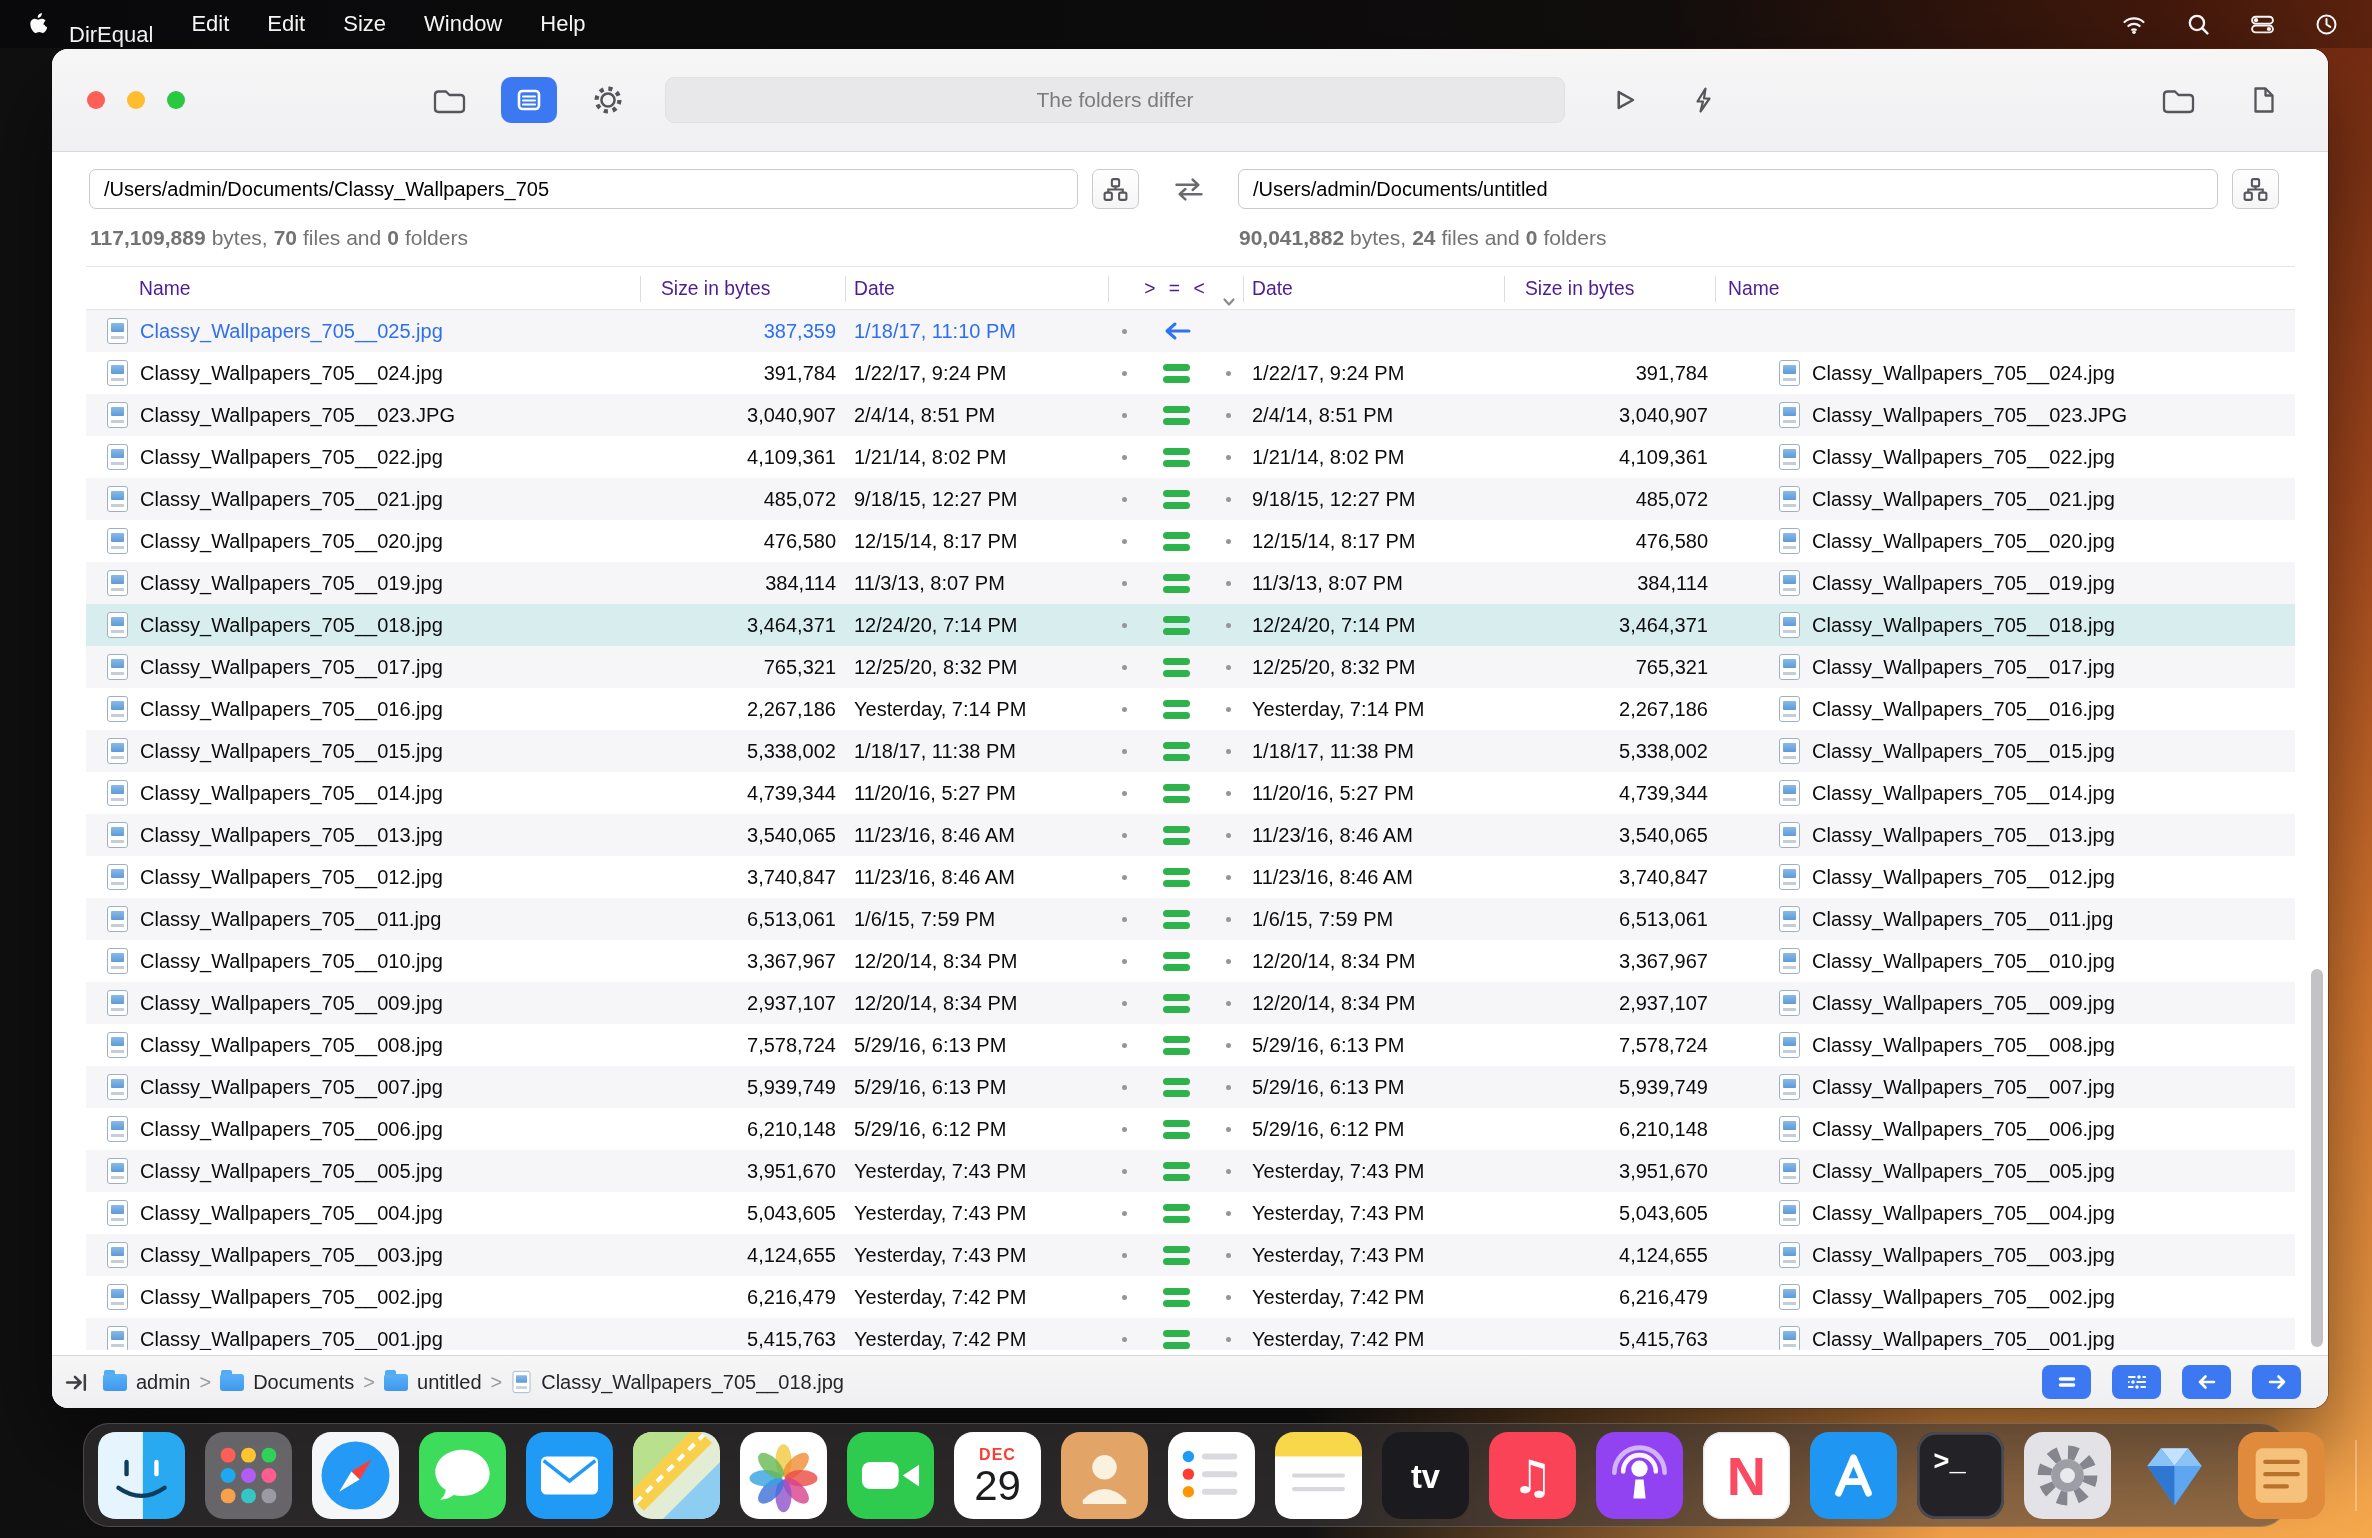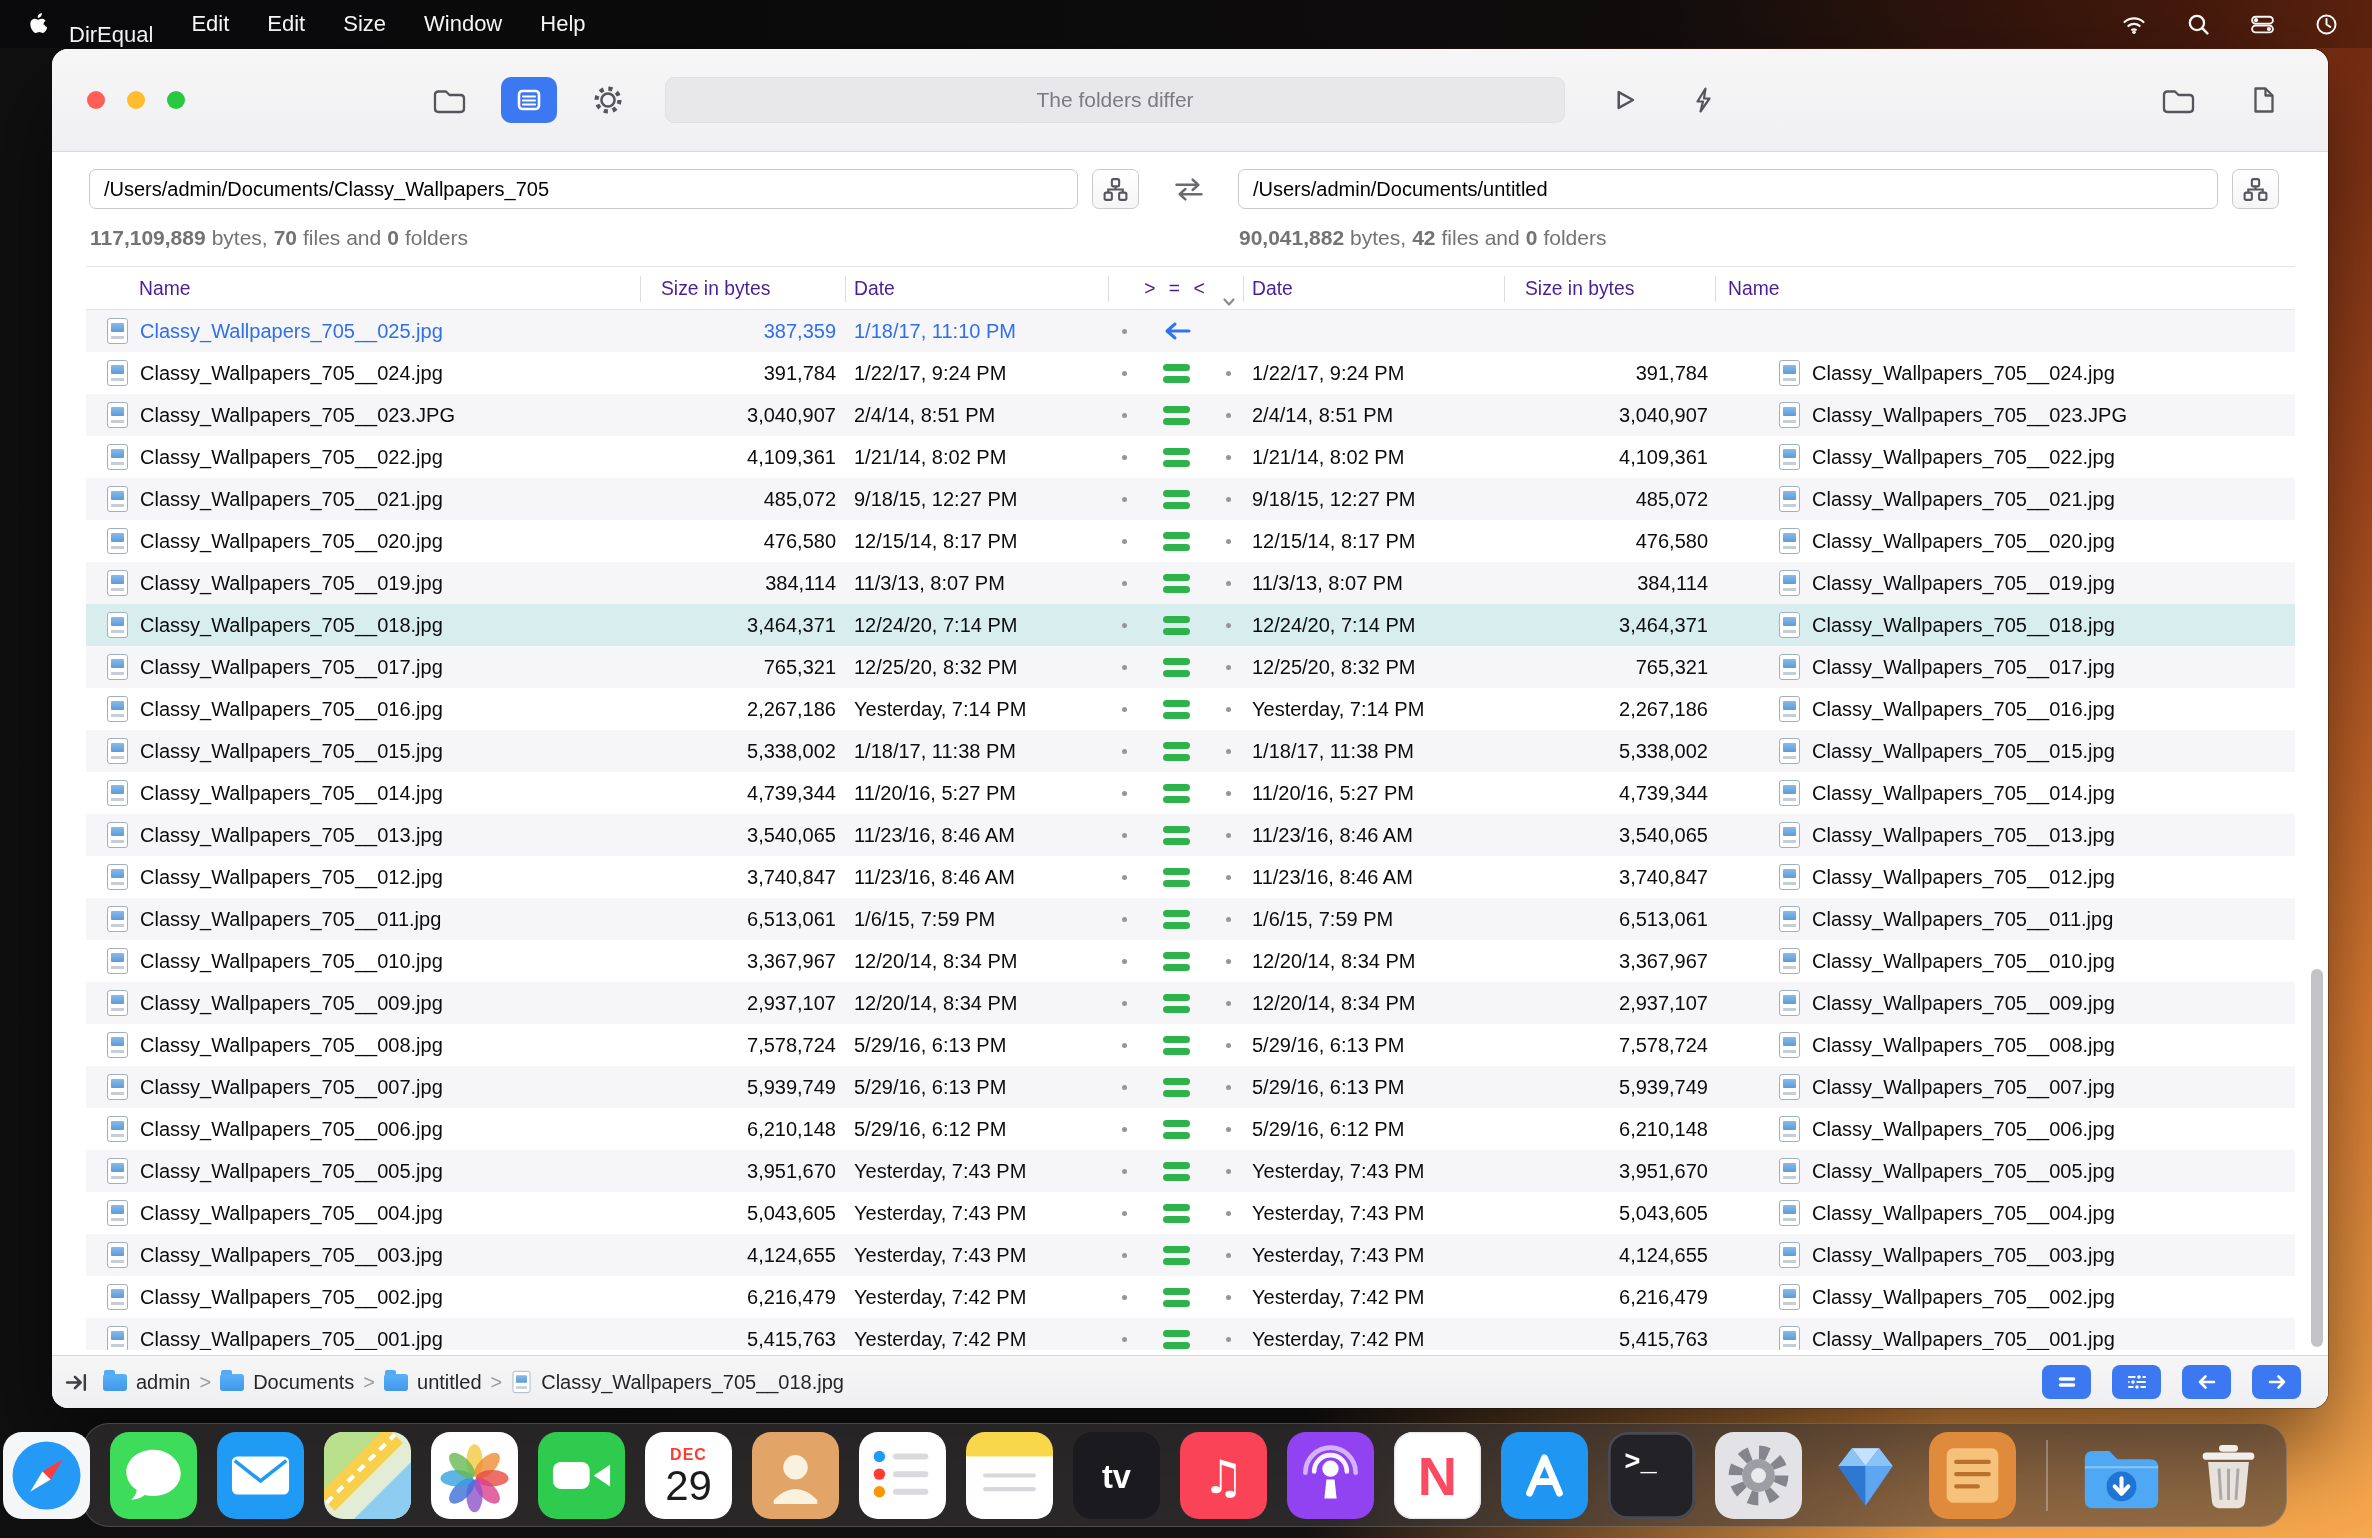--- a/index.html
+++ b/index.html
@@ -113,21 +113,21 @@
     border-radius:2px 2px 0 0; background:#54aaf3; }
   .bottombar .ficon { transform:scale(.85); }
   .bbtns { margin-left:auto; display:flex; }
   .bbtn { width:49px; height:34px; border-radius:8px; background:#3b78f2; display:flex; align-items:center;
     justify-content:center; margin-left:21px; }
   .bbtn svg { stroke:#fff; fill:none; }
 
   
   .dock { position:absolute; left:83px; right:85px; bottom:11px; height:104px;
     background:rgba(62,58,60,.55); border:1px solid rgba(255,255,255,.16); border-radius:26px;
-    display:flex; align-items:center; justify-content:flex-end; gap:20px; padding:0 14px; }
+    display:flex; align-items:center; justify-content:flex-start; gap:20px; padding:0 14px; }
   .dock-item { width:87px; height:87px; flex:none; display:flex; align-items:center; justify-content:center; }
   .dock-item svg { display:block; }
   .dock-sep { width:2px; height:71px; background:rgba(255,255,255,.28); margin:0 10px; flex:none; }
   .cal { width:87px; height:87px; border-radius:19px; background:#fff; display:flex; flex-direction:column;
     align-items:center; justify-content:center; }
   .cal-m { color:#fd3b30; font-size:16px; font-weight:700; letter-spacing:1px; margin-top:4px; }
   .cal-d { color:#1c1c1e; font-size:42px; font-weight:400; line-height:1.05; }
 </style>
 </head>
 <body>
@@ -261,21 +261,21 @@
       <b>117,109,889</b>
         <span>bytes,</span>
       <b>70</b>
         <span>files and</span>
       <b>0</b>
         <span>folders</span>
     </span>
     <span class="stats stats-right">
       <b>90,041,882</b>
         <span>bytes,</span>
-      <b>42</b>
+      <b>24</b>
         <span>files and</span>
       <b>0</b>
         <span>folders</span>
     </span>
   </div>
 
   <div class="thead grid">
     <div class="th h-nameL">Name</div>
     <div class="th h-sizeL">Size in bytes</div>
     <div class="th h-dateL">Date</div>

